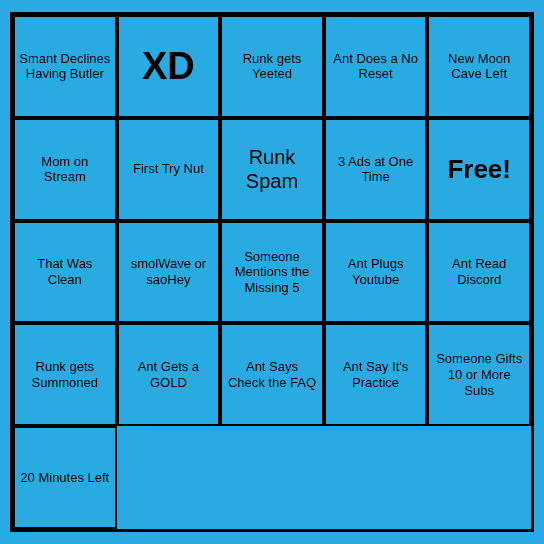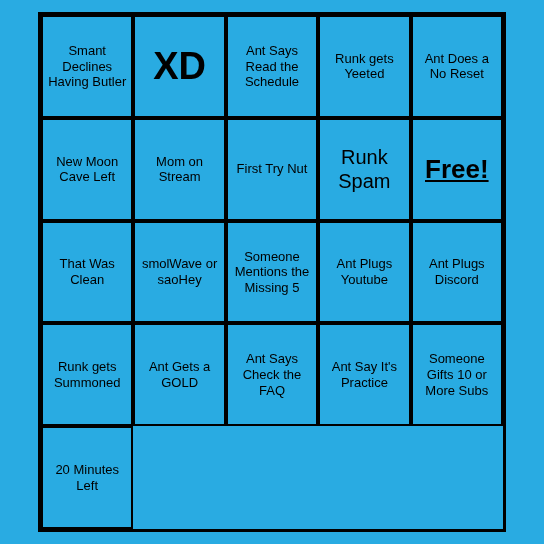--- a/index.html
+++ b/index.html
@@ -8,21 +8,21 @@
       width: 544px;
       height: 544px;
       display: flex;
       align-items: center;
       justify-content: center;
       font-family: Arial, sans-serif;
     }
     .bingo-board {
       background: #29abe2;
       border: 3px solid #000;
-      width: 468px;
+      width: 524px;
       height: 520px;
       display: grid;
       grid-template-columns: repeat(5, 1fr);
       grid-template-rows: repeat(5, 1fr);
     }
     .cell {
       border: 2px solid #000;
       display: flex;
       align-items: center;
       justify-content: center;
@@ -38,41 +38,40 @@
       font-size: 20px;
       font-weight: normal;
     }
     .cell.xxl-text {
       font-size: 38px;
       font-weight: bold;
     }
     .cell.free {
       font-size: 26px;
       font-weight: bold;
-      text-decoration: underline;
     }
   </style>
 </head>
 <body>
 
 <div class="bingo-board">
 <div class="cell">Smant Declines Having Butler</div>
     <div class="cell xxl-text">XD</div>
-    <div class="cell">Ant Says Read the Schedule</div>
     <div class="cell">Runk gets Yeeted</div>
     <div class="cell">Ant Does a No Reset</div>
     <div class="cell">New Moon Cave Left</div>
     <div class="cell">Mom on Stream</div>
     <div class="cell">First Try Nut</div>
     <div class="cell large-text">Runk Spam</div>
+    <div class="cell">3 Ads at One Time</div>
     <div class="cell free">Free!</div>
     <div class="cell">That Was Clean</div>
     <div class="cell">smolWave or saoHey</div>
     <div class="cell">Someone Mentions the Missing 5</div>
     <div class="cell">Ant Plugs Youtube</div>
-    <div class="cell">Ant Plugs Discord</div>
+    <div class="cell">Ant Read Discord</div>
     <div class="cell">Runk gets Summoned</div>
     <div class="cell">Ant Gets a GOLD</div>
     <div class="cell">Ant Says Check the FAQ</div>
     <div class="cell">Ant Say It's Practice</div>
     <div class="cell">Someone Gifts 10 or More Subs</div>
     <div class="cell">20 Minutes Left</div>
   </div>
 
 </body></html>

